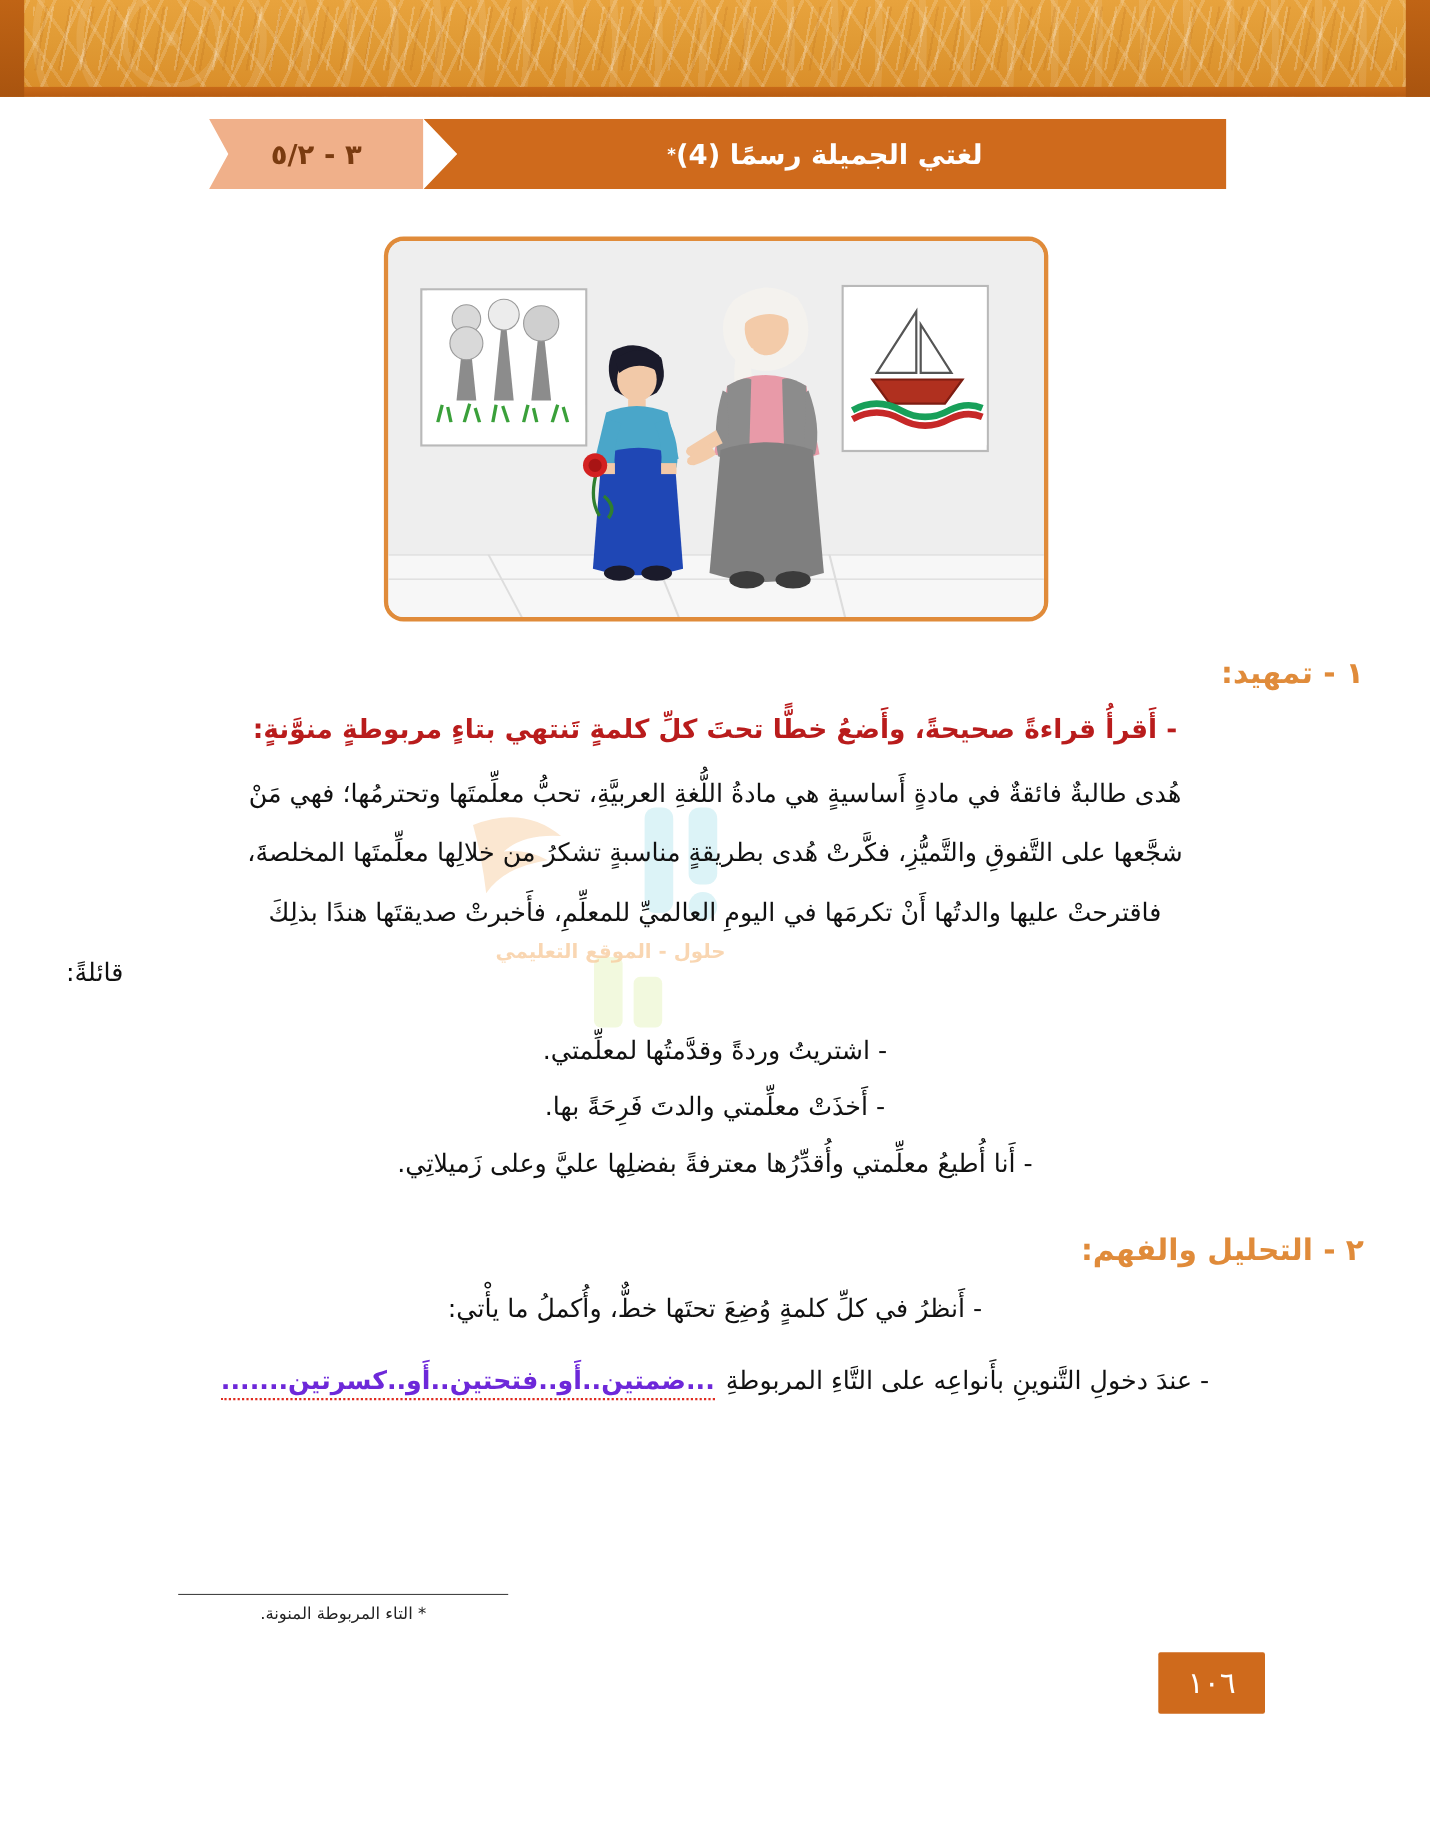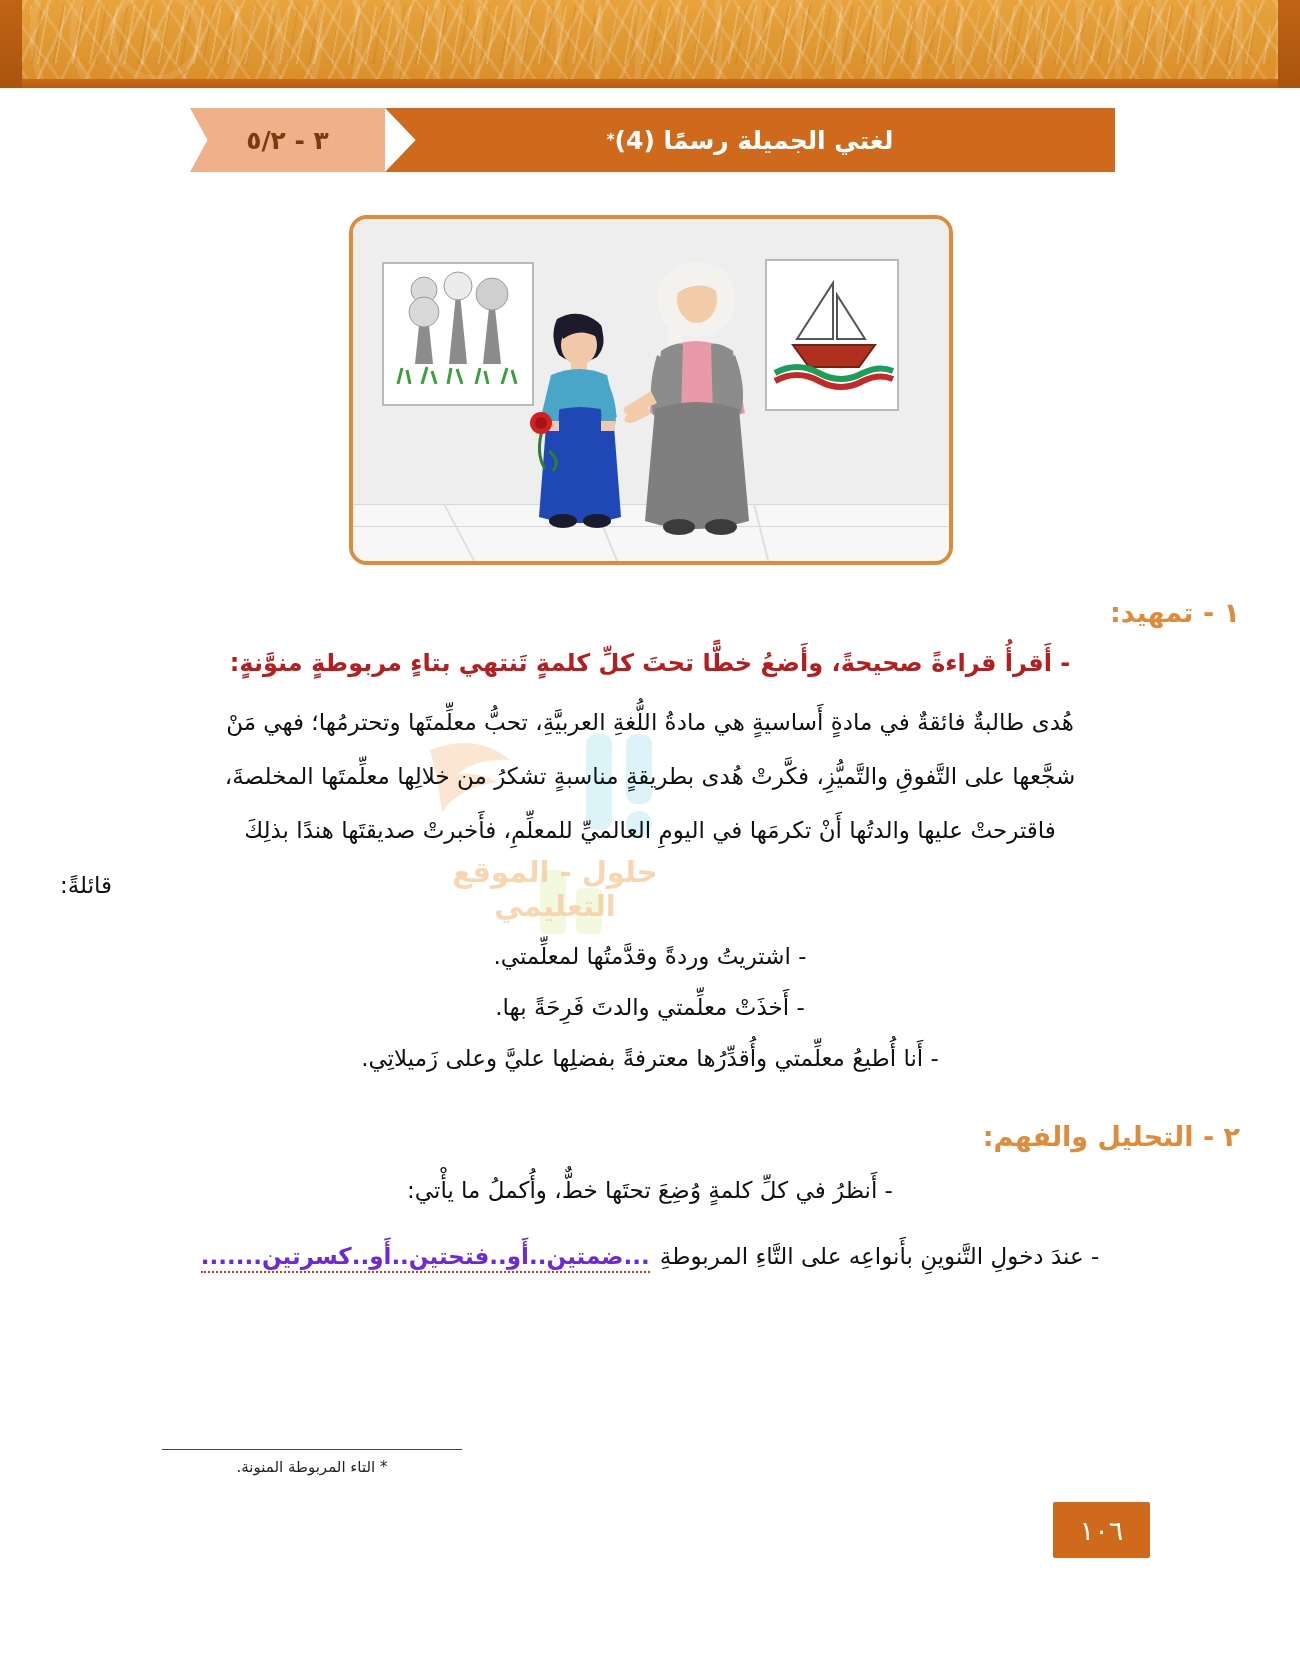--- a/index.html
+++ b/index.html
@@ -264,21 +264,21 @@
     pointer-events: none;
     opacity: .5;
   }
   .wm-text {
     position: absolute;
     top: 135px;
     left: 0;
     width: 330px;
     text-align: center;
     color: #f0a04a;
-    font-size: 29px;
+    font-size: 18px;
     font-weight: bold;
     direction: rtl;
     opacity: .85;
   }
 </style>
 </head>
 <body>
 
 <div class="top-band">
   <div class="top-band-inner"></div>

